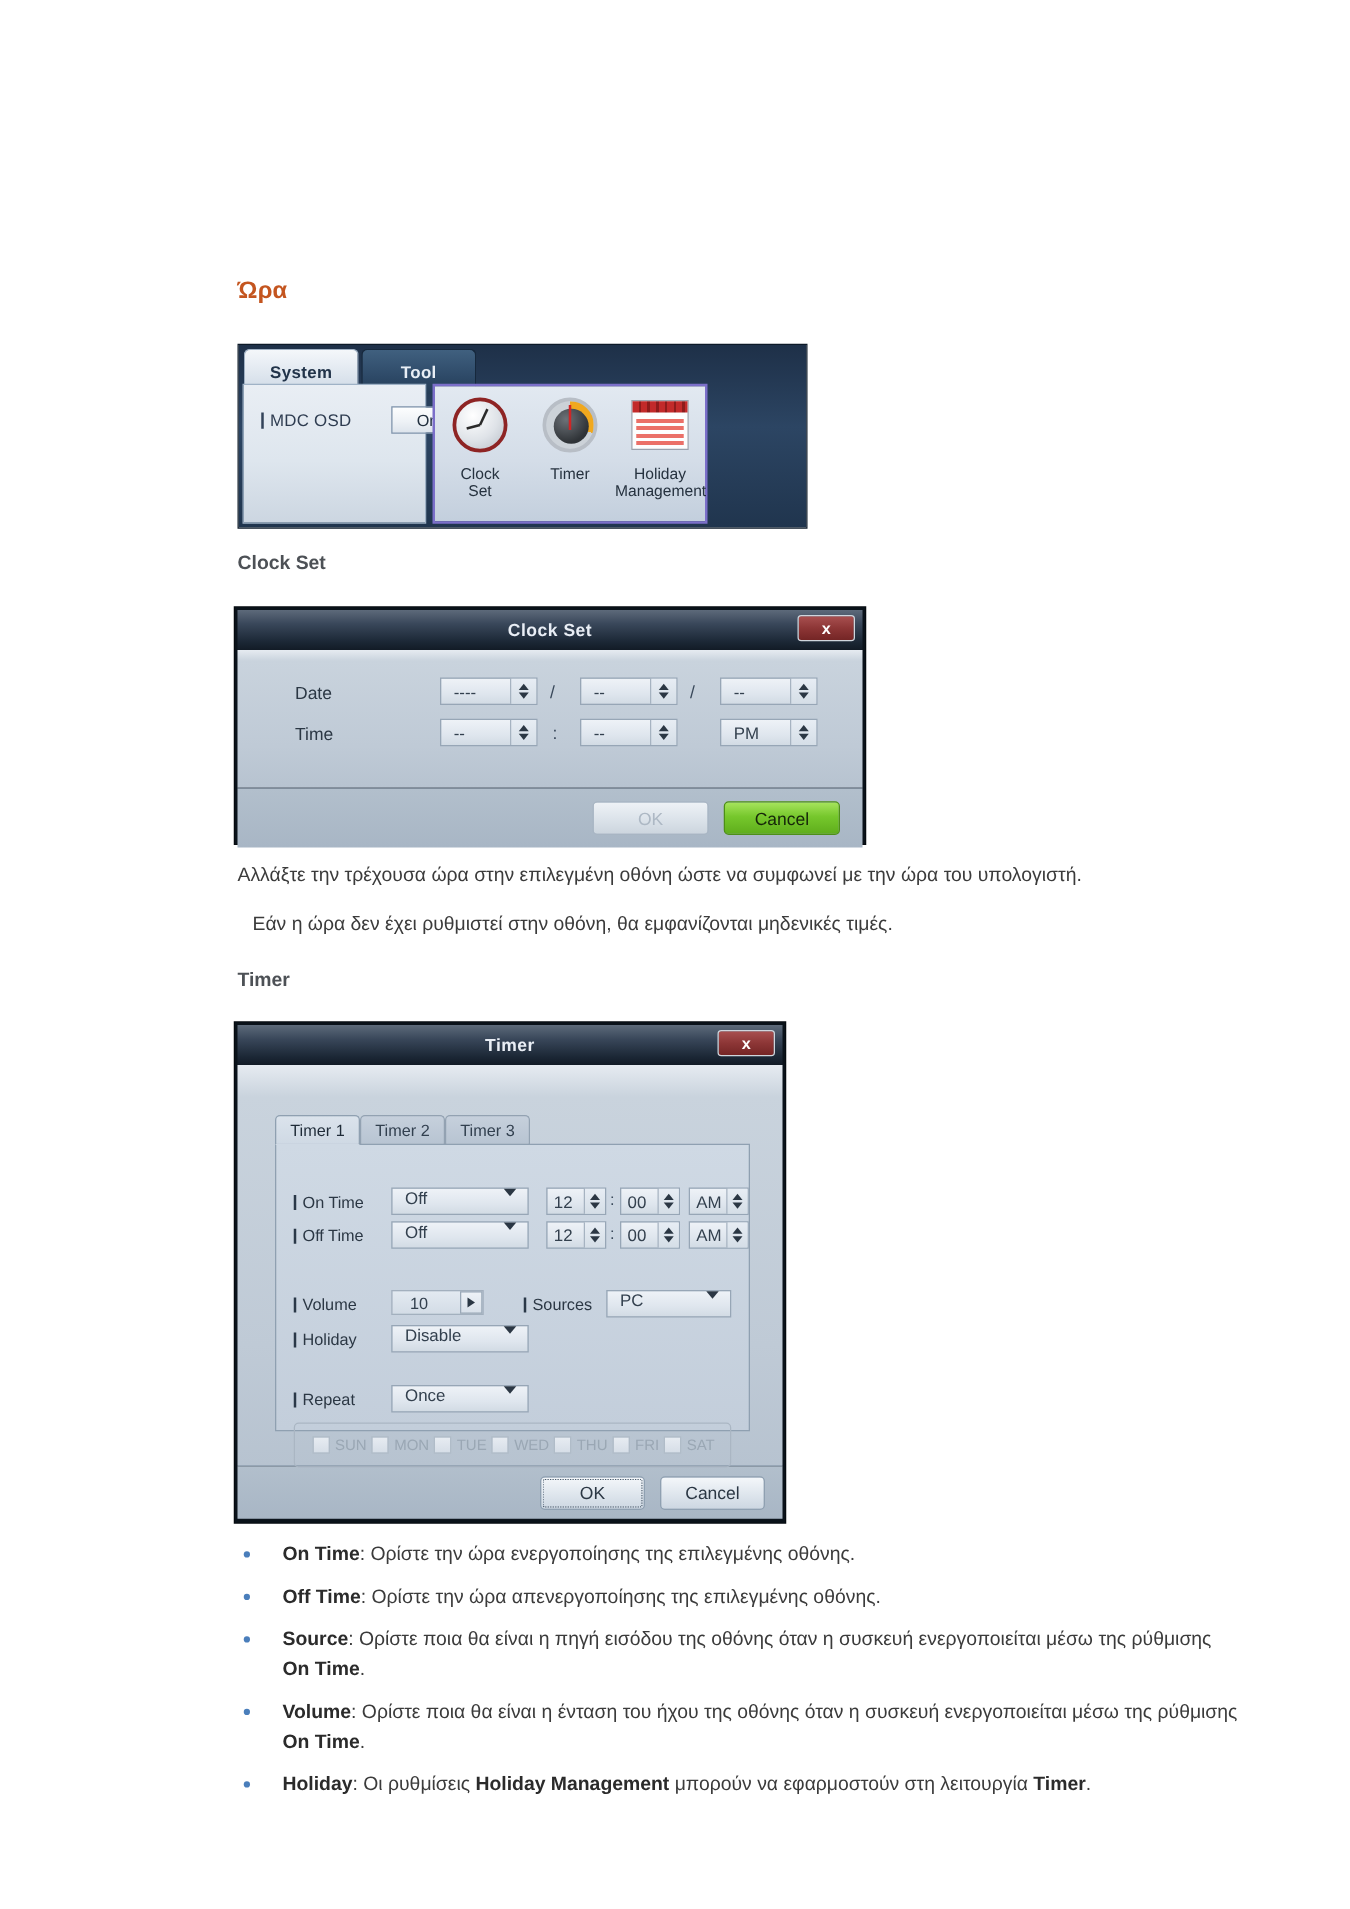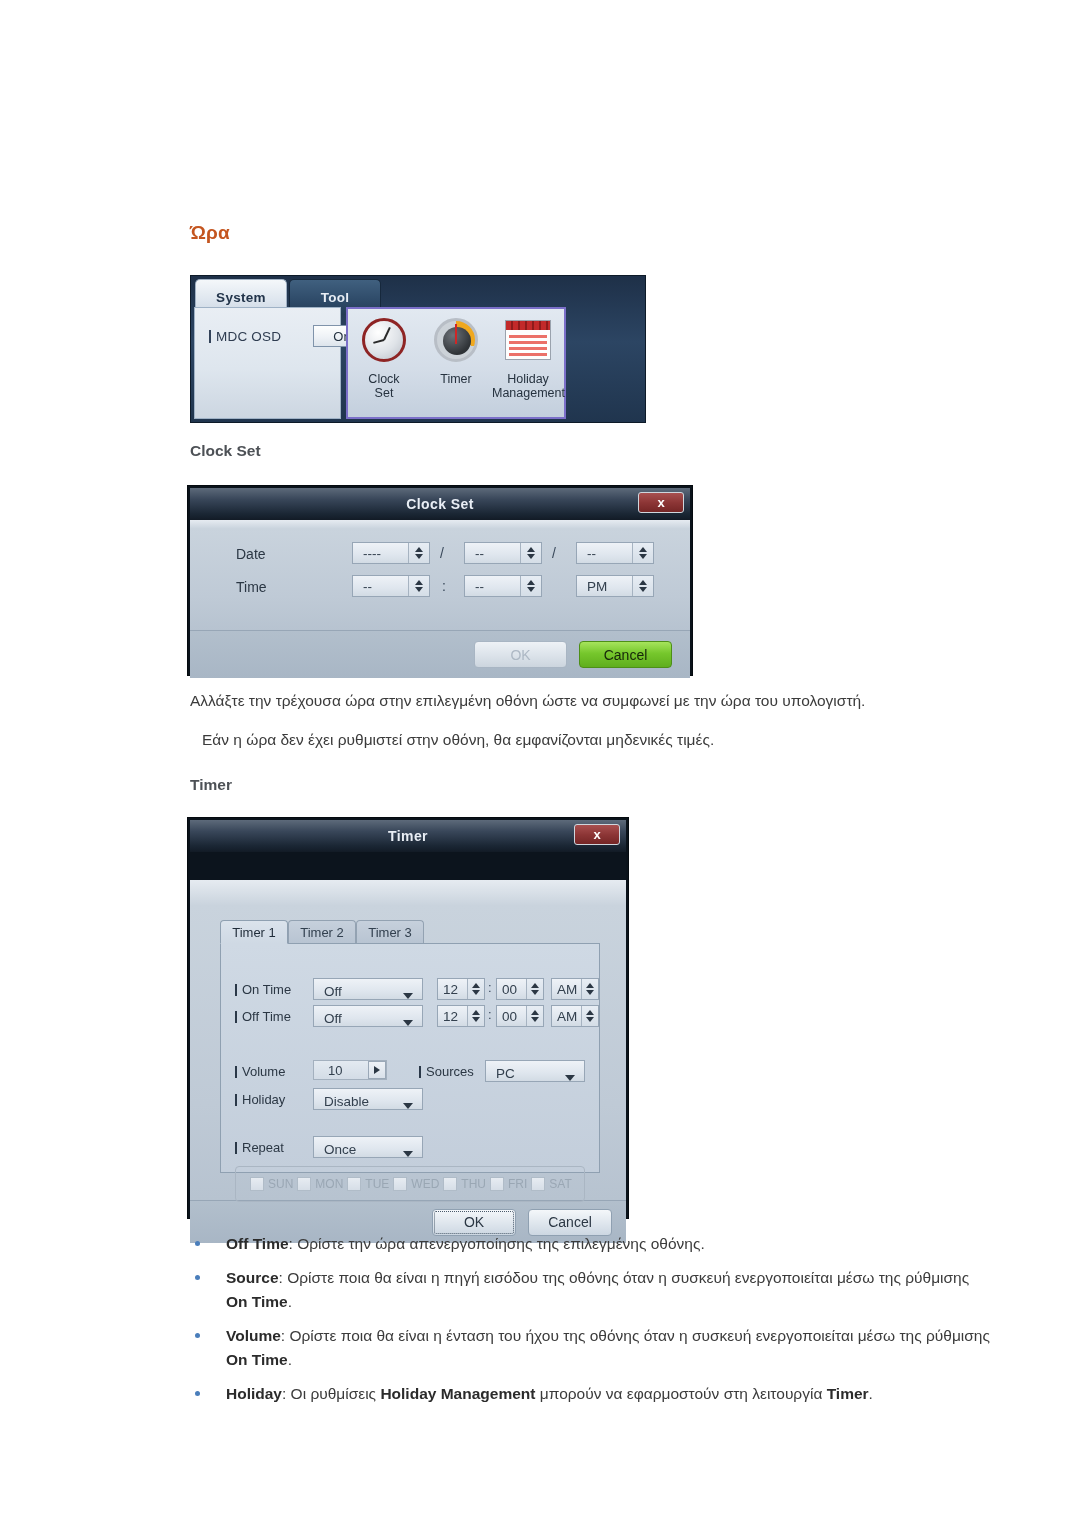--- a/index.html
+++ b/index.html
@@ -361,21 +361,21 @@
   }
   .sep { font-size: 14px; color: #39485a; }
 
   .combo {
     position: relative;
     height: 22px;
     background: linear-gradient(180deg,#eef2f7 0%, #dfe6ee 60%, #d2dbe4 100%);
     border: 1px solid #97a6b6;
     box-sizing: border-box;
     display: flex;
-    align-items: flex-end;
+    align-items: flex-start;
   }
   .combo .cv {
     flex: 1;
     padding-left: 10px;
     font-size: 13.5px;
     color: #33404e;
   }
   .combo .cd {
     width: 0; height: 0;
     border-left: 5px solid transparent;
@@ -621,21 +621,21 @@
   <div class="para" style="top:729px; width:800px;margin-left:12px;">Εάν η ώρα δεν έχει ρυθμιστεί στην οθόνη, θα εμφανίζονται μηδενικές τιμές.</div>
 
   <div class="h-sub" style="top:776px;">Timer</div>
 
   <div class="dlg" style="left:188px; top:818px; width:440px; height:400px;">
     <div class="dlg-title">
       <span class="t">Timer</span>
       <div class="close-btn">x</div>
     </div>
 
-    <div class="dlg-inner" style="position:relative; height:320px;margin-top:28px;">
+    <div class="dlg-inner" style="position:relative; height:320px;">
 
       <div class="tdlg-tabs" style="position:absolute; left:30px; top:40px; width:380px;">
         <div class="tdlg-tab on" style="left:0px;  width:68px;">Timer 1</div>
         <div class="tdlg-tab off" style="left:68px; width:68px;">Timer 2</div>
         <div class="tdlg-tab off" style="left:136px;width:68px;">Timer 3</div>
       </div>
 
       <div class="tdlg-body" style="position:absolute; left:30px; top:63px; width:380px; height:230px;">
 
         <div class="fld-label" style="position:absolute; left:14px; top:38px;">
@@ -772,20 +772,24 @@
     </div>
 
     <div class="dlg-footer" style="height:42px; padding-right:14px;">
       <div class="btn btn-plain btn-focus" style="width:84px; margin-right:12px;">OK</div>
       <div class="btn btn-plain" style="width:84px;">Cancel</div>
     </div>
   </div>
 
   <div class="bullets">
 
+    <div class="bullet-row">
+      <span class="bullet-dot"></span>
+      <b>On Time</b><span>: Ορίστε την ώρα ενεργοποίησης της επιλεγμένης οθόνης.</span>
+    </div>
 
     <div class="bullet-row">
       <span class="bullet-dot"></span>
       <b>Off Time</b><span>: Ορίστε την ώρα απενεργοποίησης της επιλεγμένης οθόνης.</span>
     </div>
 
     <div class="bullet-row">
       <span class="bullet-dot"></span>
       <b>Source</b><span>: Ορίστε ποια θα είναι η πηγή εισόδου της οθόνης όταν η συσκευή ενεργοποιείται μέσω της ρύθμισης </span><b>On Time</b><span>.</span>
     </div>

